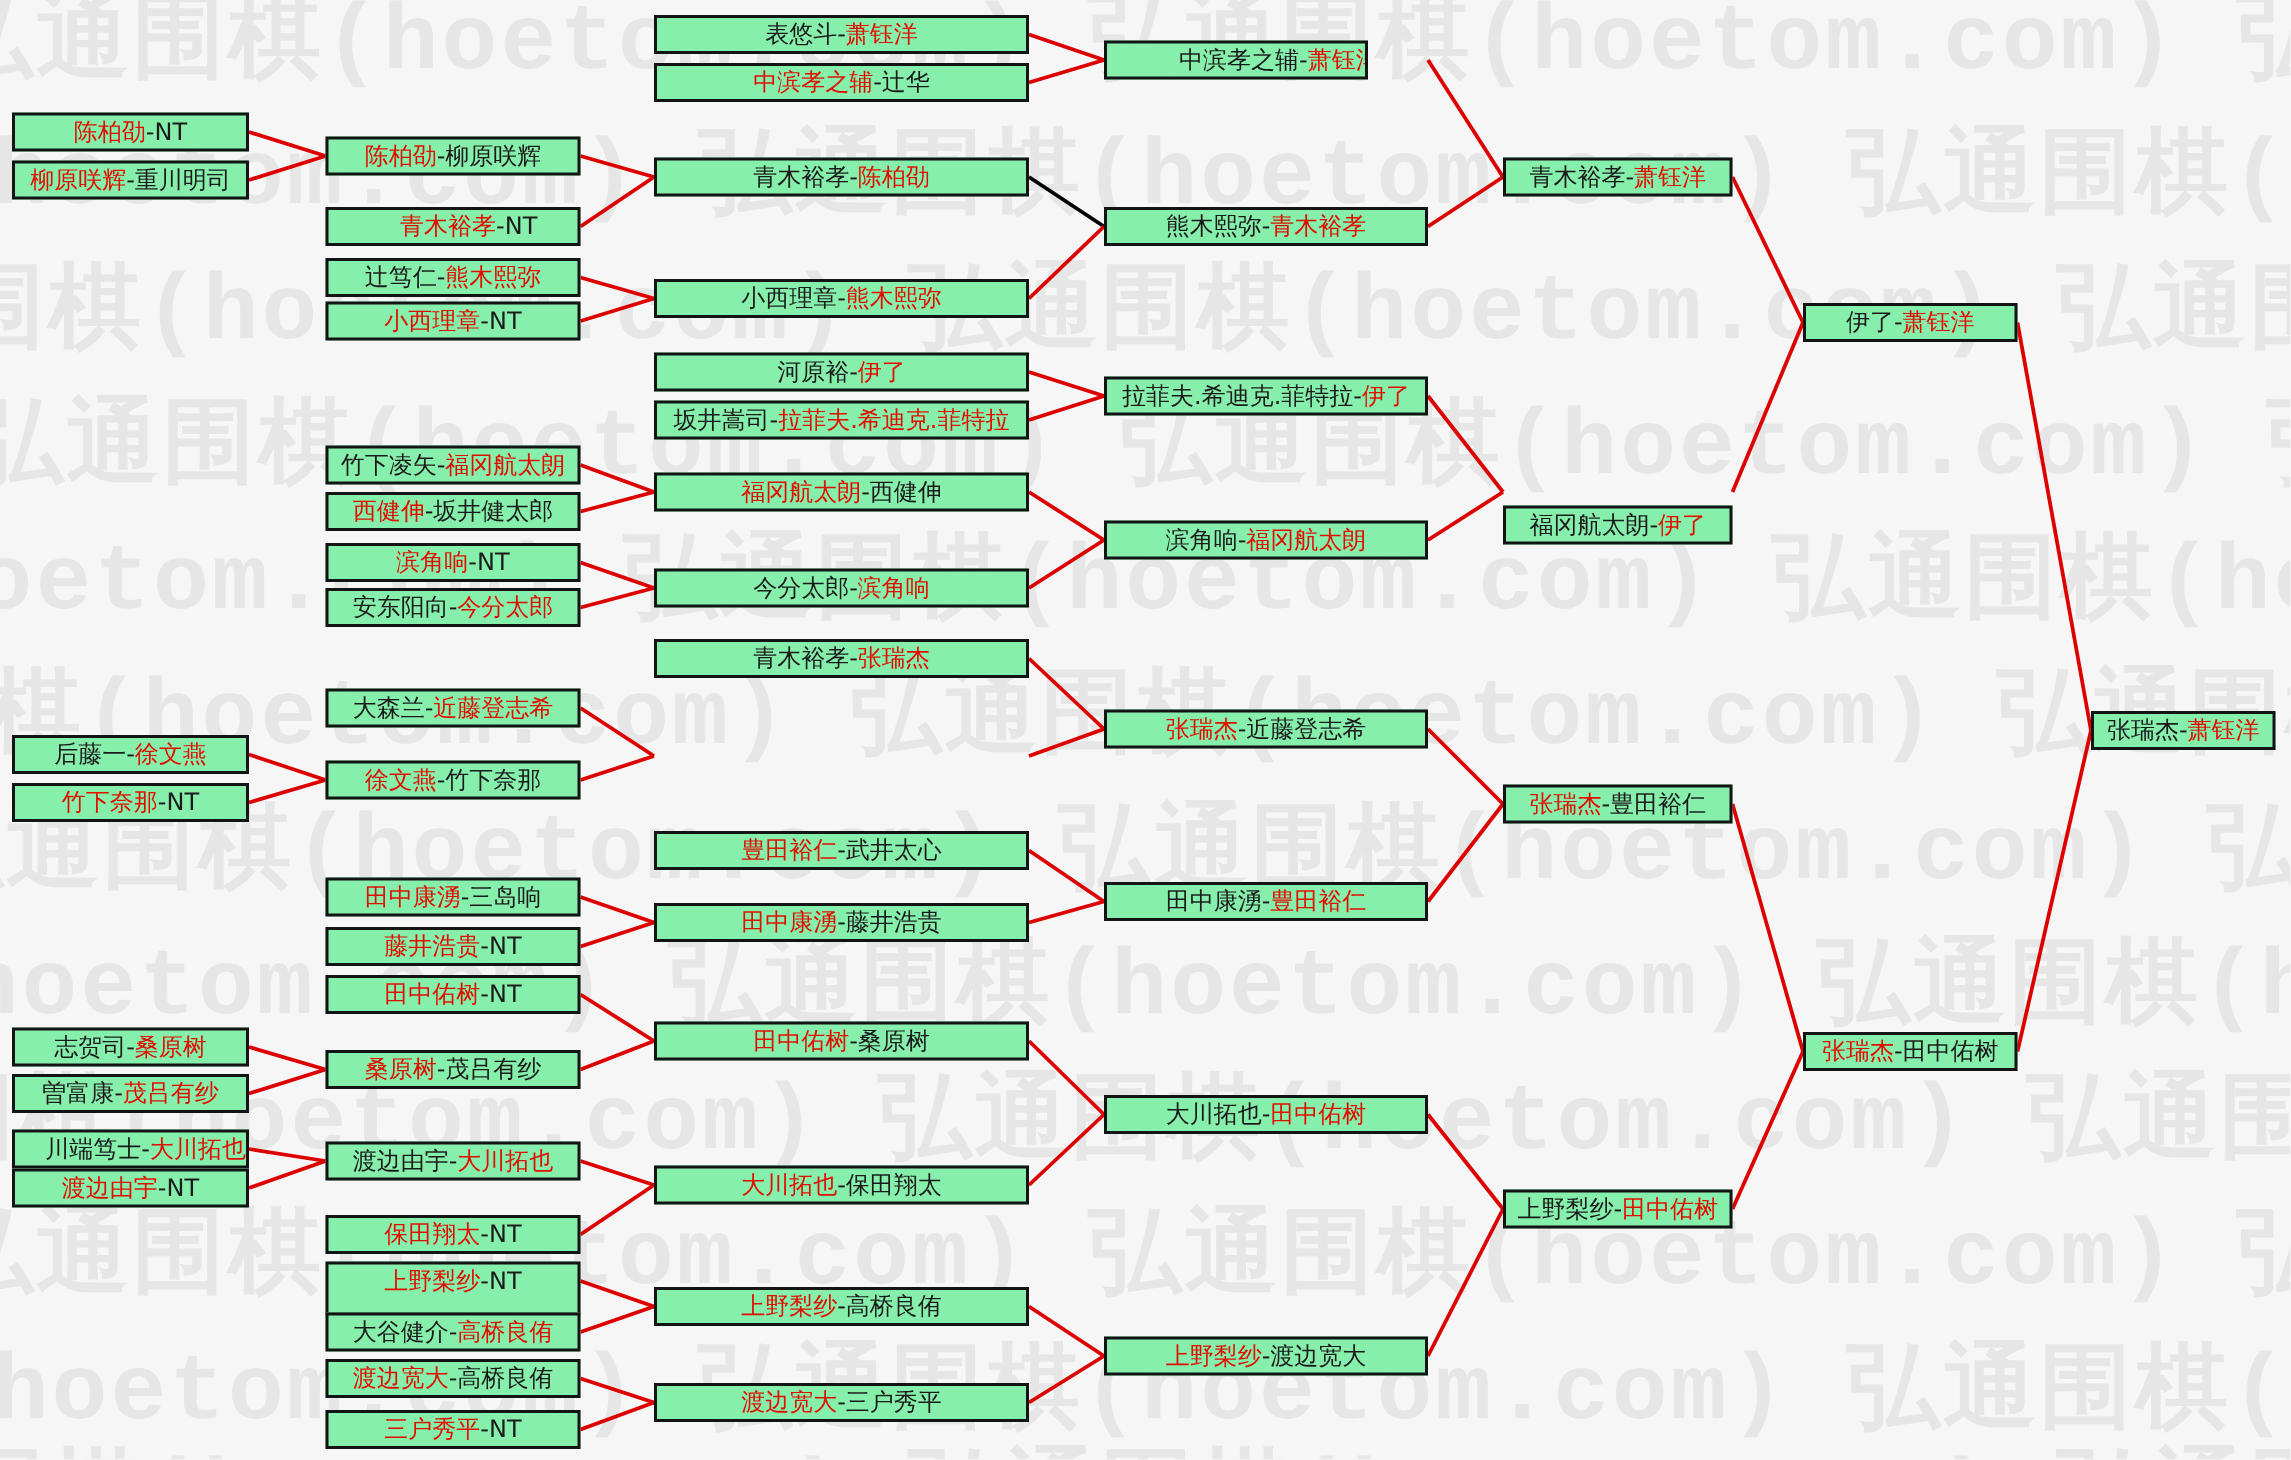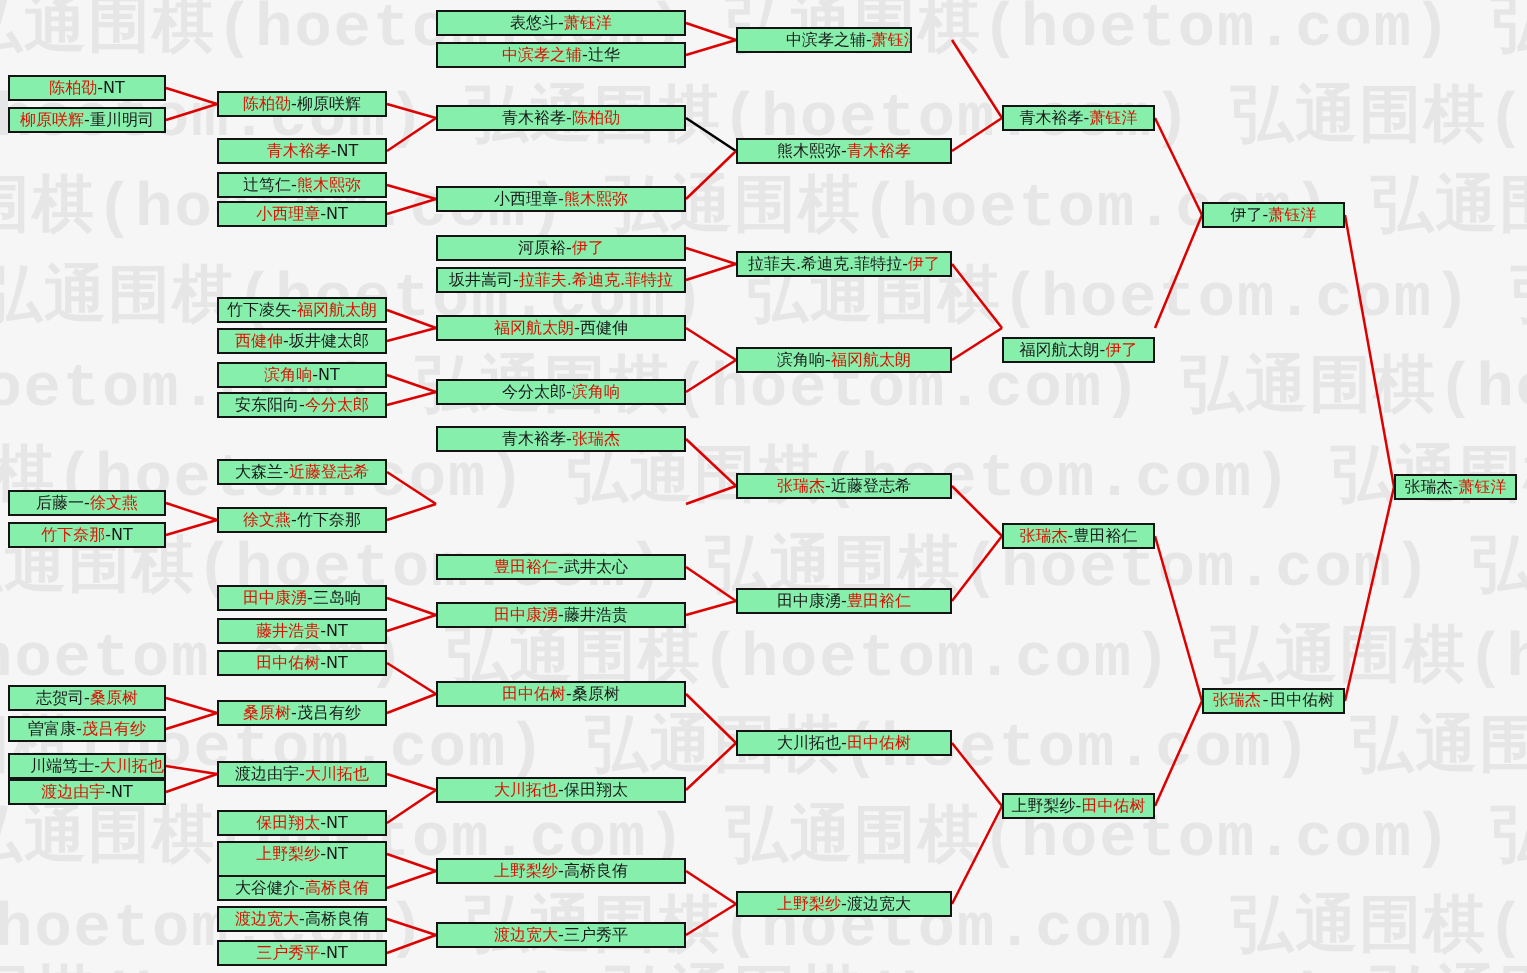--- a/index.html
+++ b/index.html
@@ -152,16 +152,16 @@
       <div class="match-box" style="left: 736px; top: 347px; width: 216px; height: 26px; line-height: 22px;"><span class="p-blk">滨角响</span><span class="p-blk">-</span><span class="p-red">福冈航太朗</span></div>
       <div class="match-box" style="left: 736px; top: 473px; width: 216px; height: 26px; line-height: 22px;"><span class="p-red">张瑞杰</span><span class="p-blk">-</span><span class="p-blk">近藤登志希</span></div>
       <div class="match-box" style="left: 736px; top: 588px; width: 216px; height: 26px; line-height: 22px;"><span class="p-blk">田中康湧</span><span class="p-blk">-</span><span class="p-red">豊田裕仁</span></div>
       <div class="match-box" style="left: 736px; top: 730px; width: 216px; height: 26px; line-height: 22px;"><span class="p-blk">大川拓也</span><span class="p-blk">-</span><span class="p-red">田中佑树</span></div>
       <div class="match-box" style="left: 736px; top: 891px; width: 216px; height: 26px; line-height: 22px;"><span class="p-red">上野梨纱</span><span class="p-blk">-</span><span class="p-blk">渡边宽大</span></div>
       <div class="match-box" style="left: 1002px; top: 105px; width: 153px; height: 26px; line-height: 22px;"><span class="p-blk">青木裕孝</span><span class="p-blk">-</span><span class="p-red">萧钰洋</span></div>
       <div class="match-box" style="left: 1002px; top: 315px; width: 153px; height: 26px; line-height: 22px; margin-top: 22px;"><span class="p-blk">福冈航太朗</span><span class="p-blk">-</span><span class="p-red">伊了</span></div>
       <div class="match-box" style="left: 1002px; top: 523px; width: 153px; height: 26px; line-height: 22px;"><span class="p-red">张瑞杰</span><span class="p-blk">-</span><span class="p-blk">豊田裕仁</span></div>
       <div class="match-box" style="left: 1002px; top: 793px; width: 153px; height: 26px; line-height: 22px;"><span class="p-blk">上野梨纱</span><span class="p-blk">-</span><span class="p-red">田中佑树</span></div>
       <div class="match-box" style="left: 1202px; top: 202px; width: 143px; height: 26px; line-height: 22px;"><span class="p-blk">伊了</span><span class="p-blk">-</span><span class="p-red">萧钰洋</span></div>
-      <div class="match-box" style="left: 1202px; top: 688px; width: 143px; height: 26px; line-height: 22px; font-family: Liberation Mono, monospace;"><span class="p-red">张瑞杰</span><span class="p-blk">-</span><span class="p-blk">田中佑树</span></div>
+      <div class="match-box" style="left: 1202px; top: 688px; width: 143px; height: 26px; line-height: 22px;"><span class="p-red">张瑞杰</span><span class="p-blk">-</span><span class="p-blk">田中佑树</span></div>
       <div class="match-box" style="left: 1394px; top: 474px; width: 123px; height: 26px; line-height: 22px;"><span class="p-blk">张瑞杰</span><span class="p-blk">-</span><span class="p-red">萧钰洋</span></div>
     </div>
 </div>
 
 </body></html>

